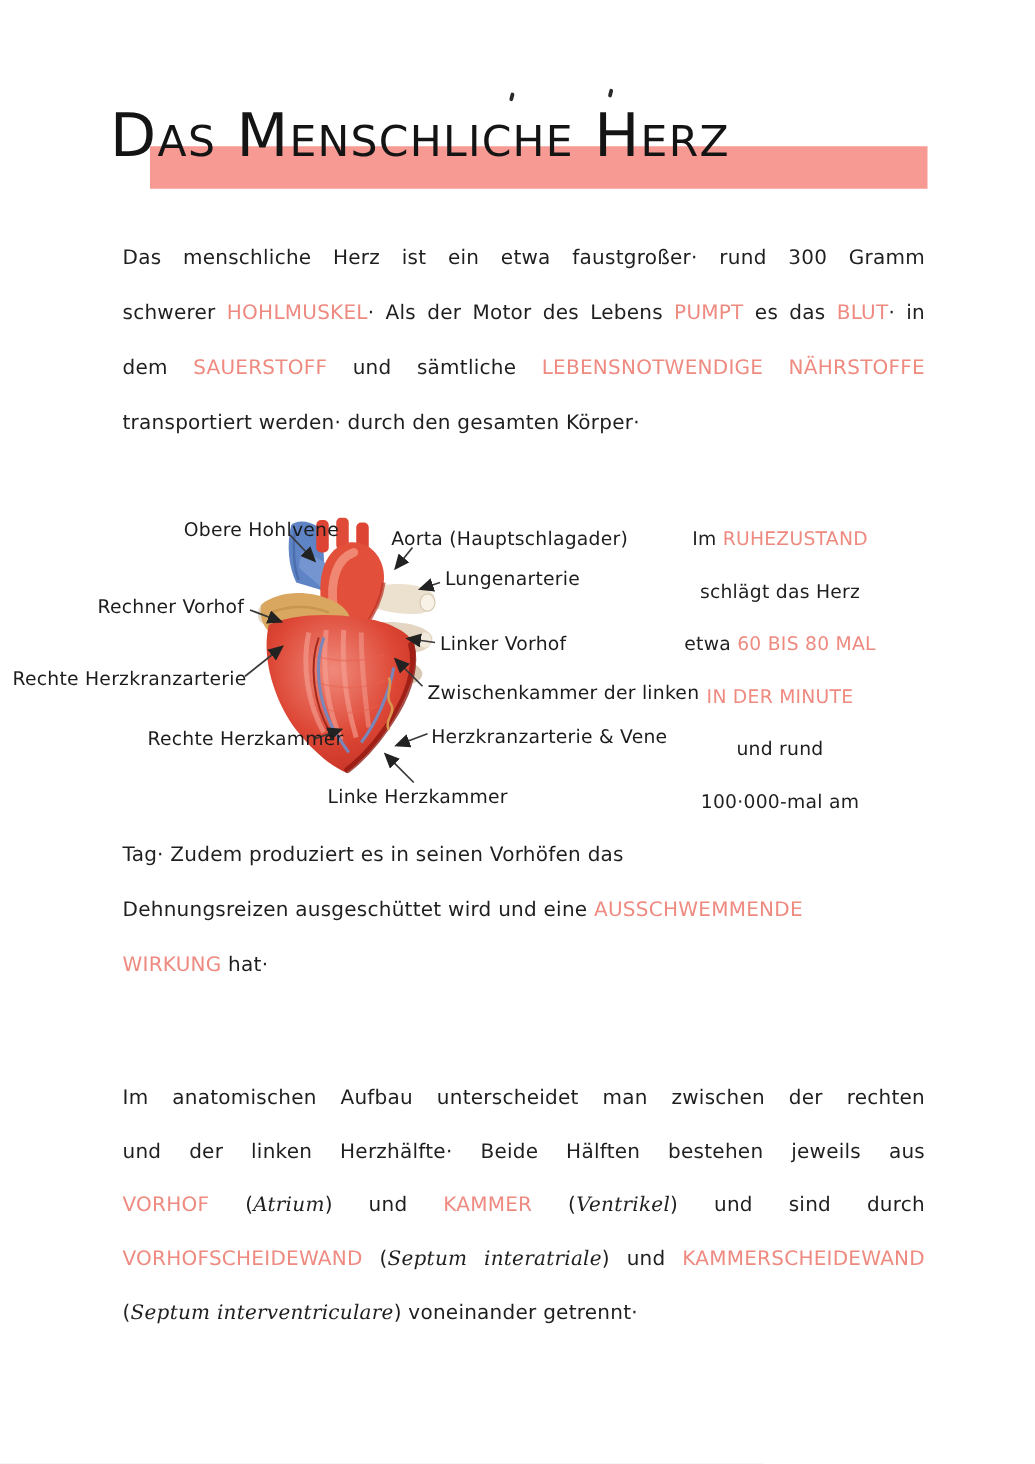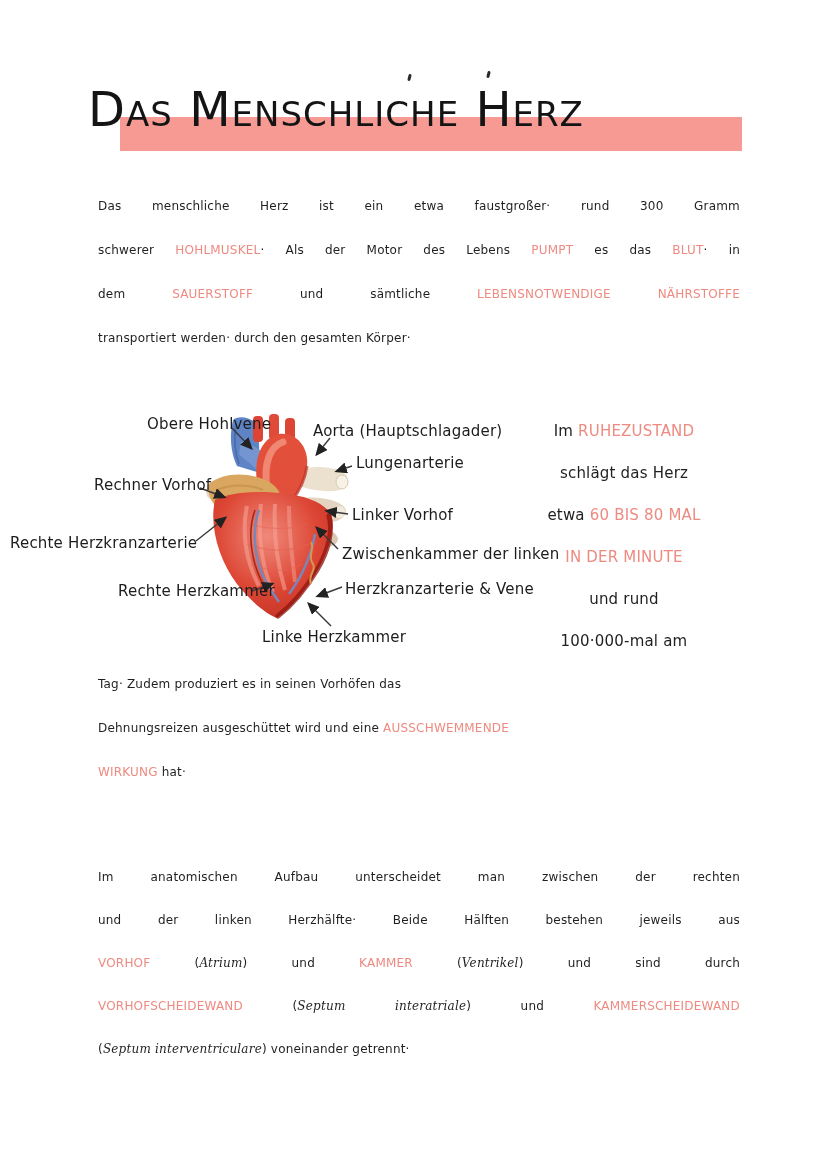--- a/index.html
+++ b/index.html
@@ -13,21 +13,21 @@
   #title-highlight{position:absolute;left:120px;top:117px;width:622px;height:34px;background:#f79a93;}
   #page-title{
     position:relative;font-variant:small-caps;font-size:48px;letter-spacing:1px;
     color:#141414;line-height:62px;white-space:nowrap;
   }
   .ink-dot{position:absolute;width:3px;height:7px;background:#2a2a2a;border-radius:2px;transform:rotate(14deg);}
   #ink-dot-1{left:408px;top:74px;}
   #ink-dot-2{left:487px;top:71px;}
   
   .para{position:absolute;}
-  .tline{line-height:44px;font-size:12px;letter-spacing:.2px;white-space:normal;}
+  .tline{line-height:44px;font-size:16px;letter-spacing:.2px;white-space:normal;}
   .justify .tline{text-align:justify;text-align-last:justify;}
   .justify .tline:last-child{text-align:left;text-align-last:left;}
   .seg{color:#1f1f1f;}
   .seg-a{color:#ee8a80;}
   .seg-i{font-style:italic;font-family:"DejaVu Serif","Liberation Serif",serif;}
   #intro{left:98px;top:184px;width:642px;}
   #middle{left:98px;top:662px;width:660px;}
   #anatomy{left:98px;top:856px;width:642px;}
   #anatomy .tline{line-height:43px;}
   
@@ -127,21 +127,21 @@
         <line x1="338" y1="141" x2="317" y2="120" marker-end="url(#arw)"></line>
         <line x1="252" y1="183" x2="272" y2="176" marker-end="url(#arw)"></line>
         <line x1="342" y1="179" x2="318" y2="188" marker-end="url(#arw)"></line>
         <line x1="331" y1="218" x2="309" y2="196" marker-end="url(#arw)"></line>
       </svg>
 
     <div>
         <div class="diagram-label" style="left: 147px; top: 7px;">Obere Hohlvene</div>
         <div class="diagram-label" style="left: 313px; top: 14px;">Aorta (Hauptschlagader)</div>
         <div class="diagram-label" style="left: 356px; top: 46px; text-align: center;">Lungenarterie</div>
-        <div class="diagram-label" style="left: 78px; top: 68px; margin-left: 16px;">Rechner Vorhof</div>
+        <div class="diagram-label" style="left: 78px; top: 68px;">Rechner Vorhof</div>
         <div class="diagram-label" style="left: 352px; top: 98px;">Linker Vorhof</div>
         <div class="diagram-label" style="left: 10px; top: 126px;">Rechte Herzkranzarterie</div>
         <div class="diagram-label" style="left: 342px; top: 137px;">Zwischenkammer der linken</div>
         <div class="diagram-label" style="left: 118px; top: 174px;">Rechte Herzkammer</div>
         <div class="diagram-label" style="left: 345px; top: 172px;">Herzkranzarterie &amp; Vene</div>
         <div class="diagram-label" style="left: 262px; top: 220px;">Linke Herzkammer</div>
       </div>
   </div>
 
   <div id="side-note" class="para">

